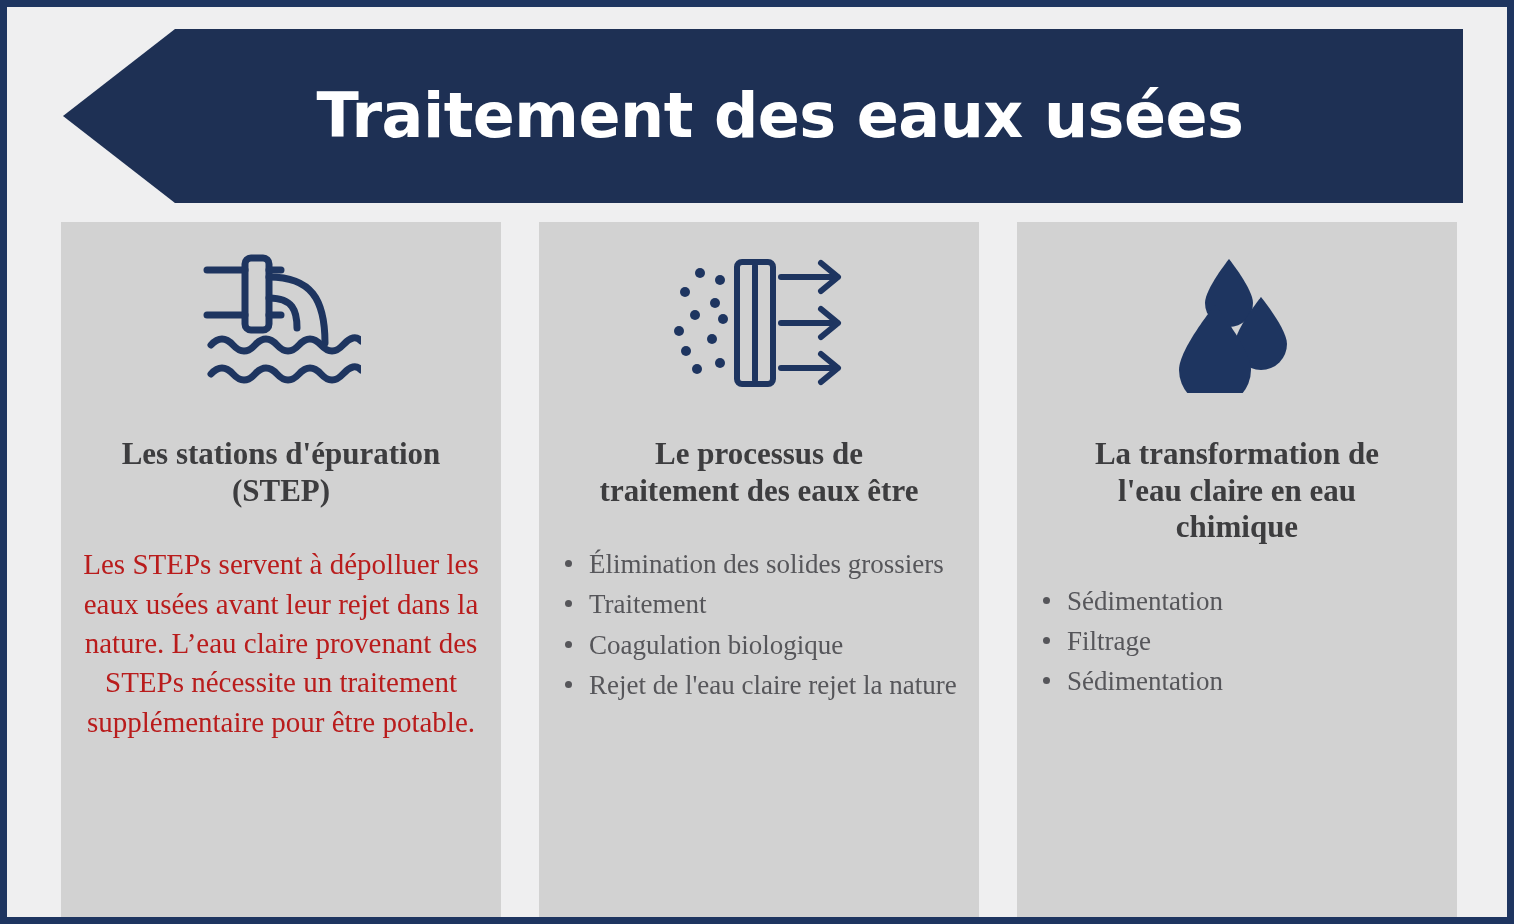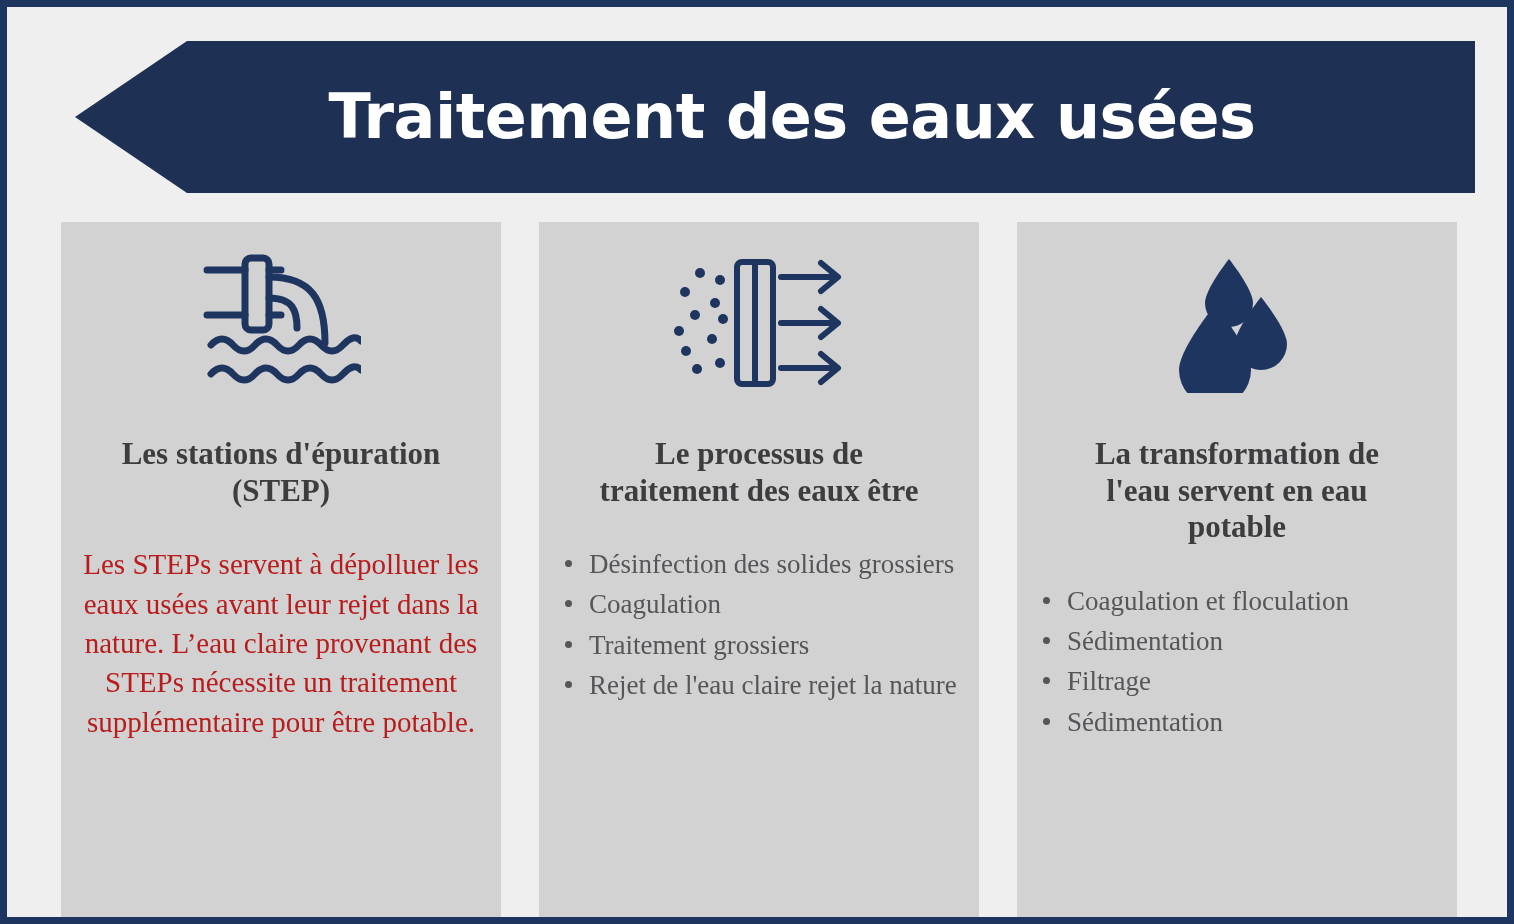--- a/index.html
+++ b/index.html
@@ -19,25 +19,24 @@
     height: 924px;
     box-sizing: border-box;
     background: #efeff0;
     border: 7px solid #1e3560;
     overflow: hidden;
   }
 
   
   #banner-wrap {
     position: absolute;
-    left: 68px;
+    left: 56px;
     top: 22px;
     width: 1400px;
-    height: 152px;
-    margin-top: 12px;
+    height: 174px;
   }
   #banner {
     position: absolute;
     inset: 0;
     background: #1e3054;
     clip-path: polygon(0% 50%, 8.0% 0%, 100% 0%, 100% 100%, 8.0% 100%);
     display: flex;
     align-items: center;
     justify-content: center;
     box-shadow: 0 3px 4px rgba(0,0,0,0.18);
@@ -186,38 +185,37 @@
             <polyline points="152,6 169,20 152,34"></polyline>
             <line x1="112" y1="66" x2="168" y2="66"></line>
             <polyline points="152,52 169,66 152,80"></polyline>
             <line x1="112" y1="111" x2="168" y2="111"></line>
             <polyline points="152,97 169,111 152,125"></polyline>
           </g>
         </svg>
       </div>
       <div class="card-heading">Le processus de traitement des eaux être</div>
       <ul class="card-list">
-        <li>Désinfection des solides grossiers</li>
-        <li>Coagulation</li>
-        <li>Traitement grossiers</li>
+        <li>Élimination des solides grossiers</li>
+        <li>Traitement</li>
+        <li>Coagulation biologique</li>
         <li>Rejet de l'eau claire rejet la nature</li>
       </ul>
     </div>
 
     <div class="card">
       <div class="card-icon">
         <svg width="132" height="140" viewBox="0 0 132 140" fill="#1e3560" stroke="none">
           <path d="M58 6 C58 6 34 36 34 50 a24 24 0 0 0 48 0 C82 36 58 6 58 6 Z"></path>
           <path d="M90 44 C90 44 64 76 64 91 a26 26 0 0 0 52 0 C116 76 90 44 90 44 Z"></path>
           <path d="M44 52 C44 52 8 96 8 117 a36 36 0 0 0 72 0 C80 96 44 52 44 52 Z"></path>
         </svg>
       </div>
-      <div class="card-heading">La transformation de l'eau servent en eau potable</div>
+      <div class="card-heading">La transformation de l'eau claire en eau chimique</div>
       <ul class="card-list">
-        <li>Coagulation et floculation</li>
         <li>Sédimentation</li>
         <li>Filtrage</li>
         <li>Sédimentation</li>
       </ul>
     </div>
 
   </div>
 </div>
 
 </body></html>

